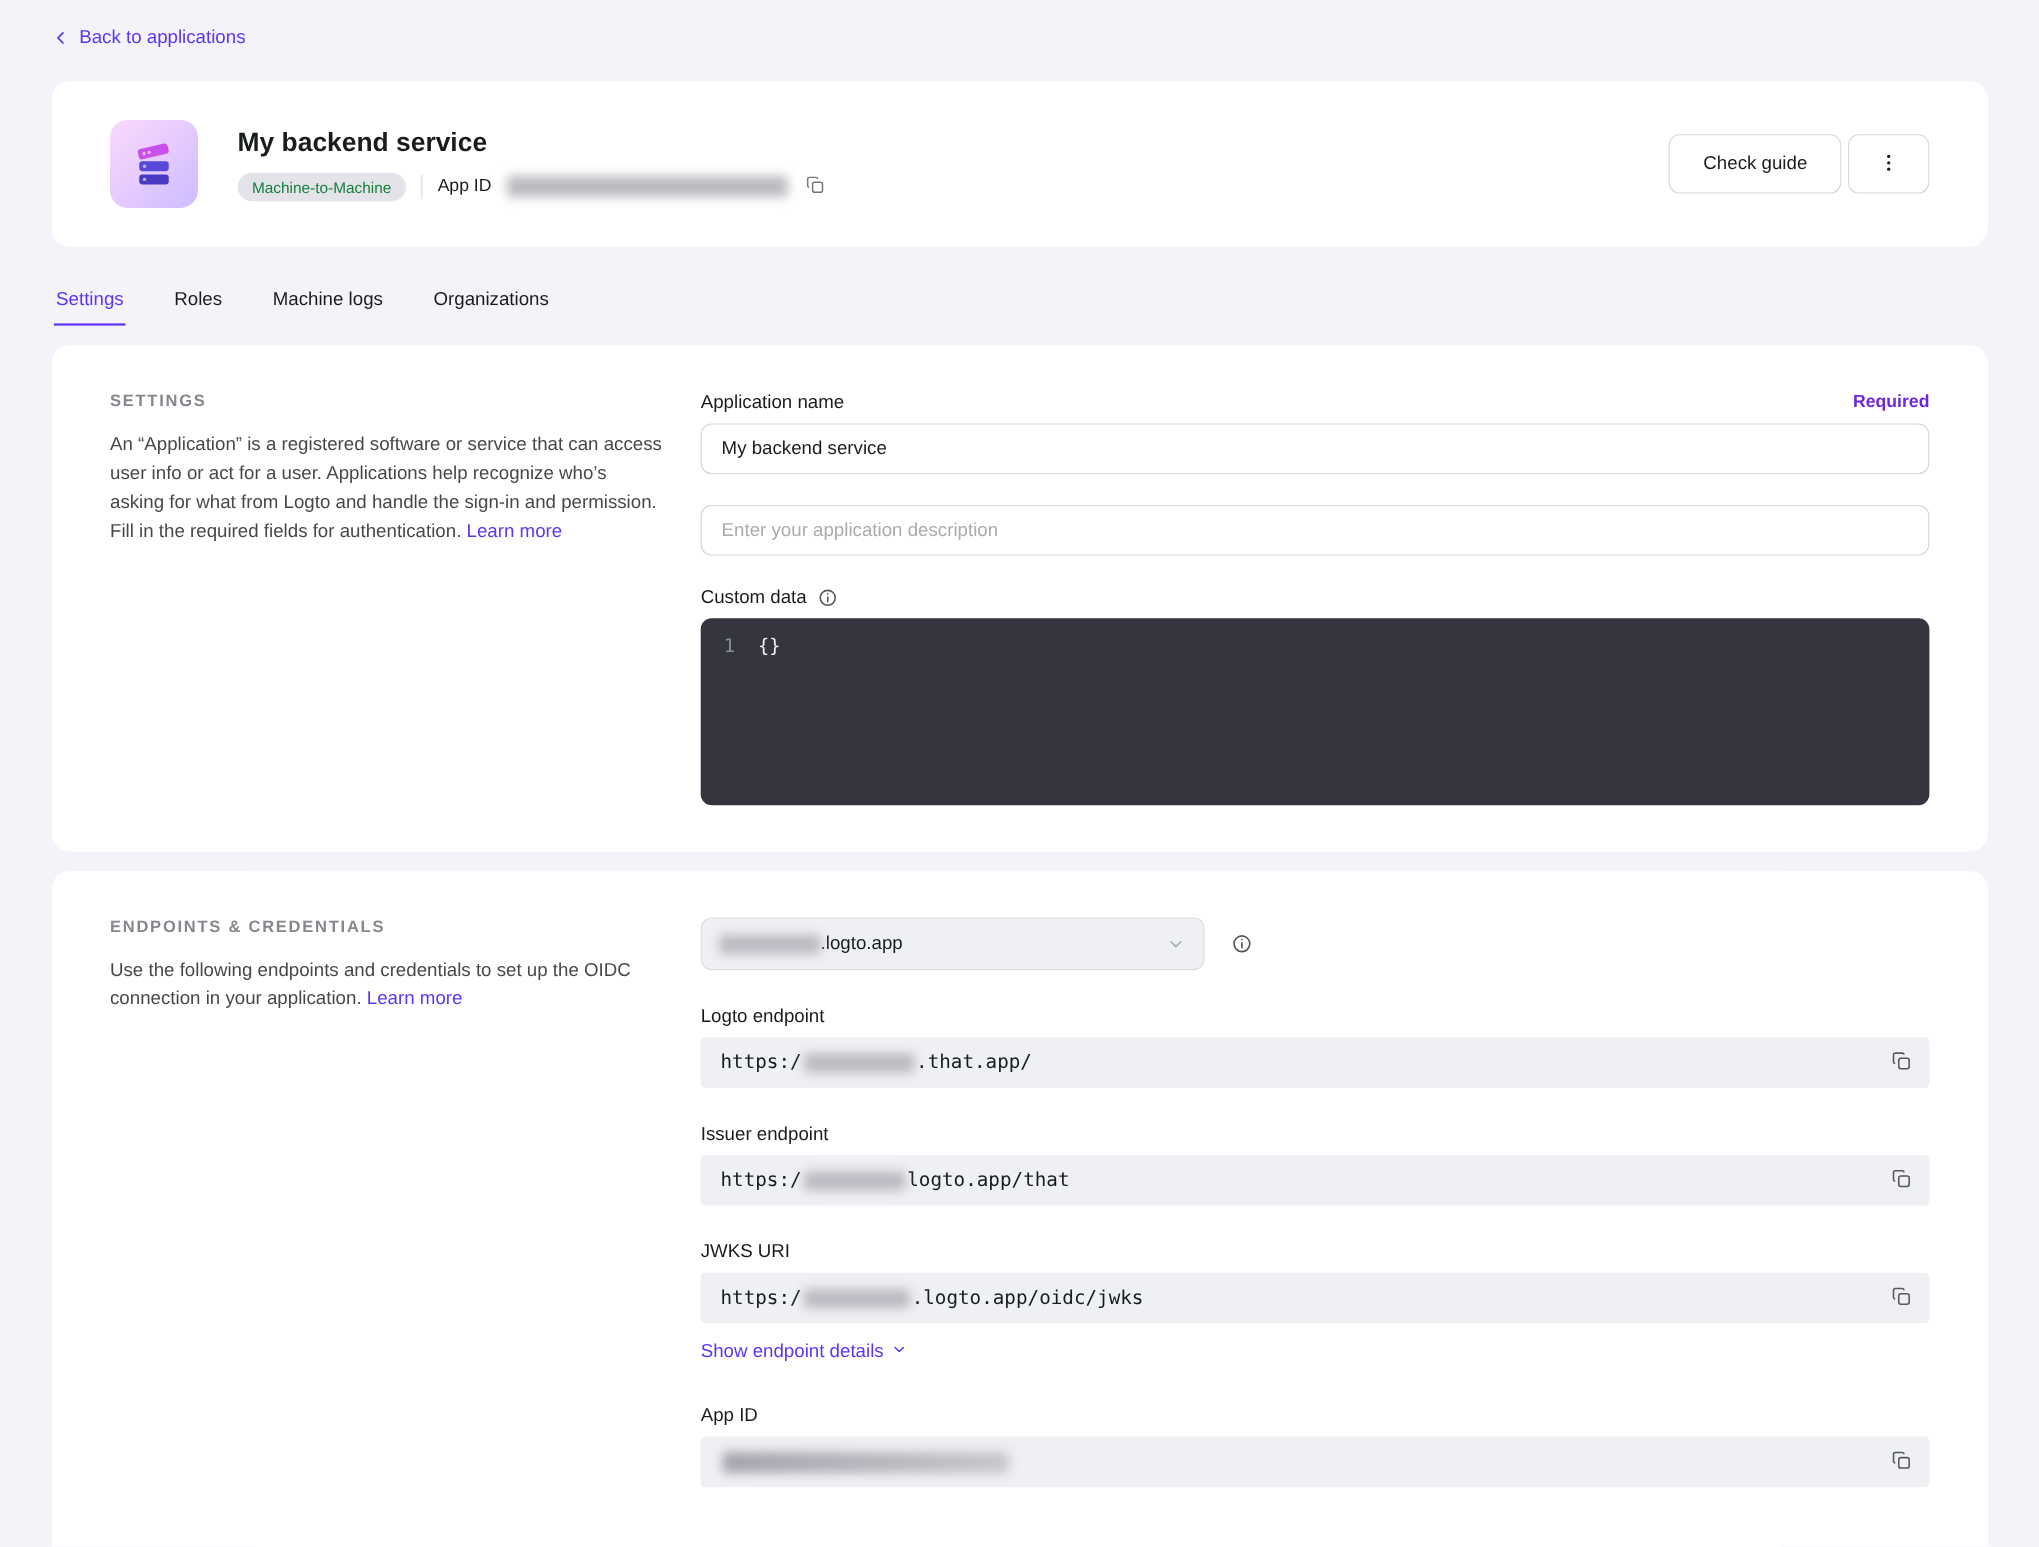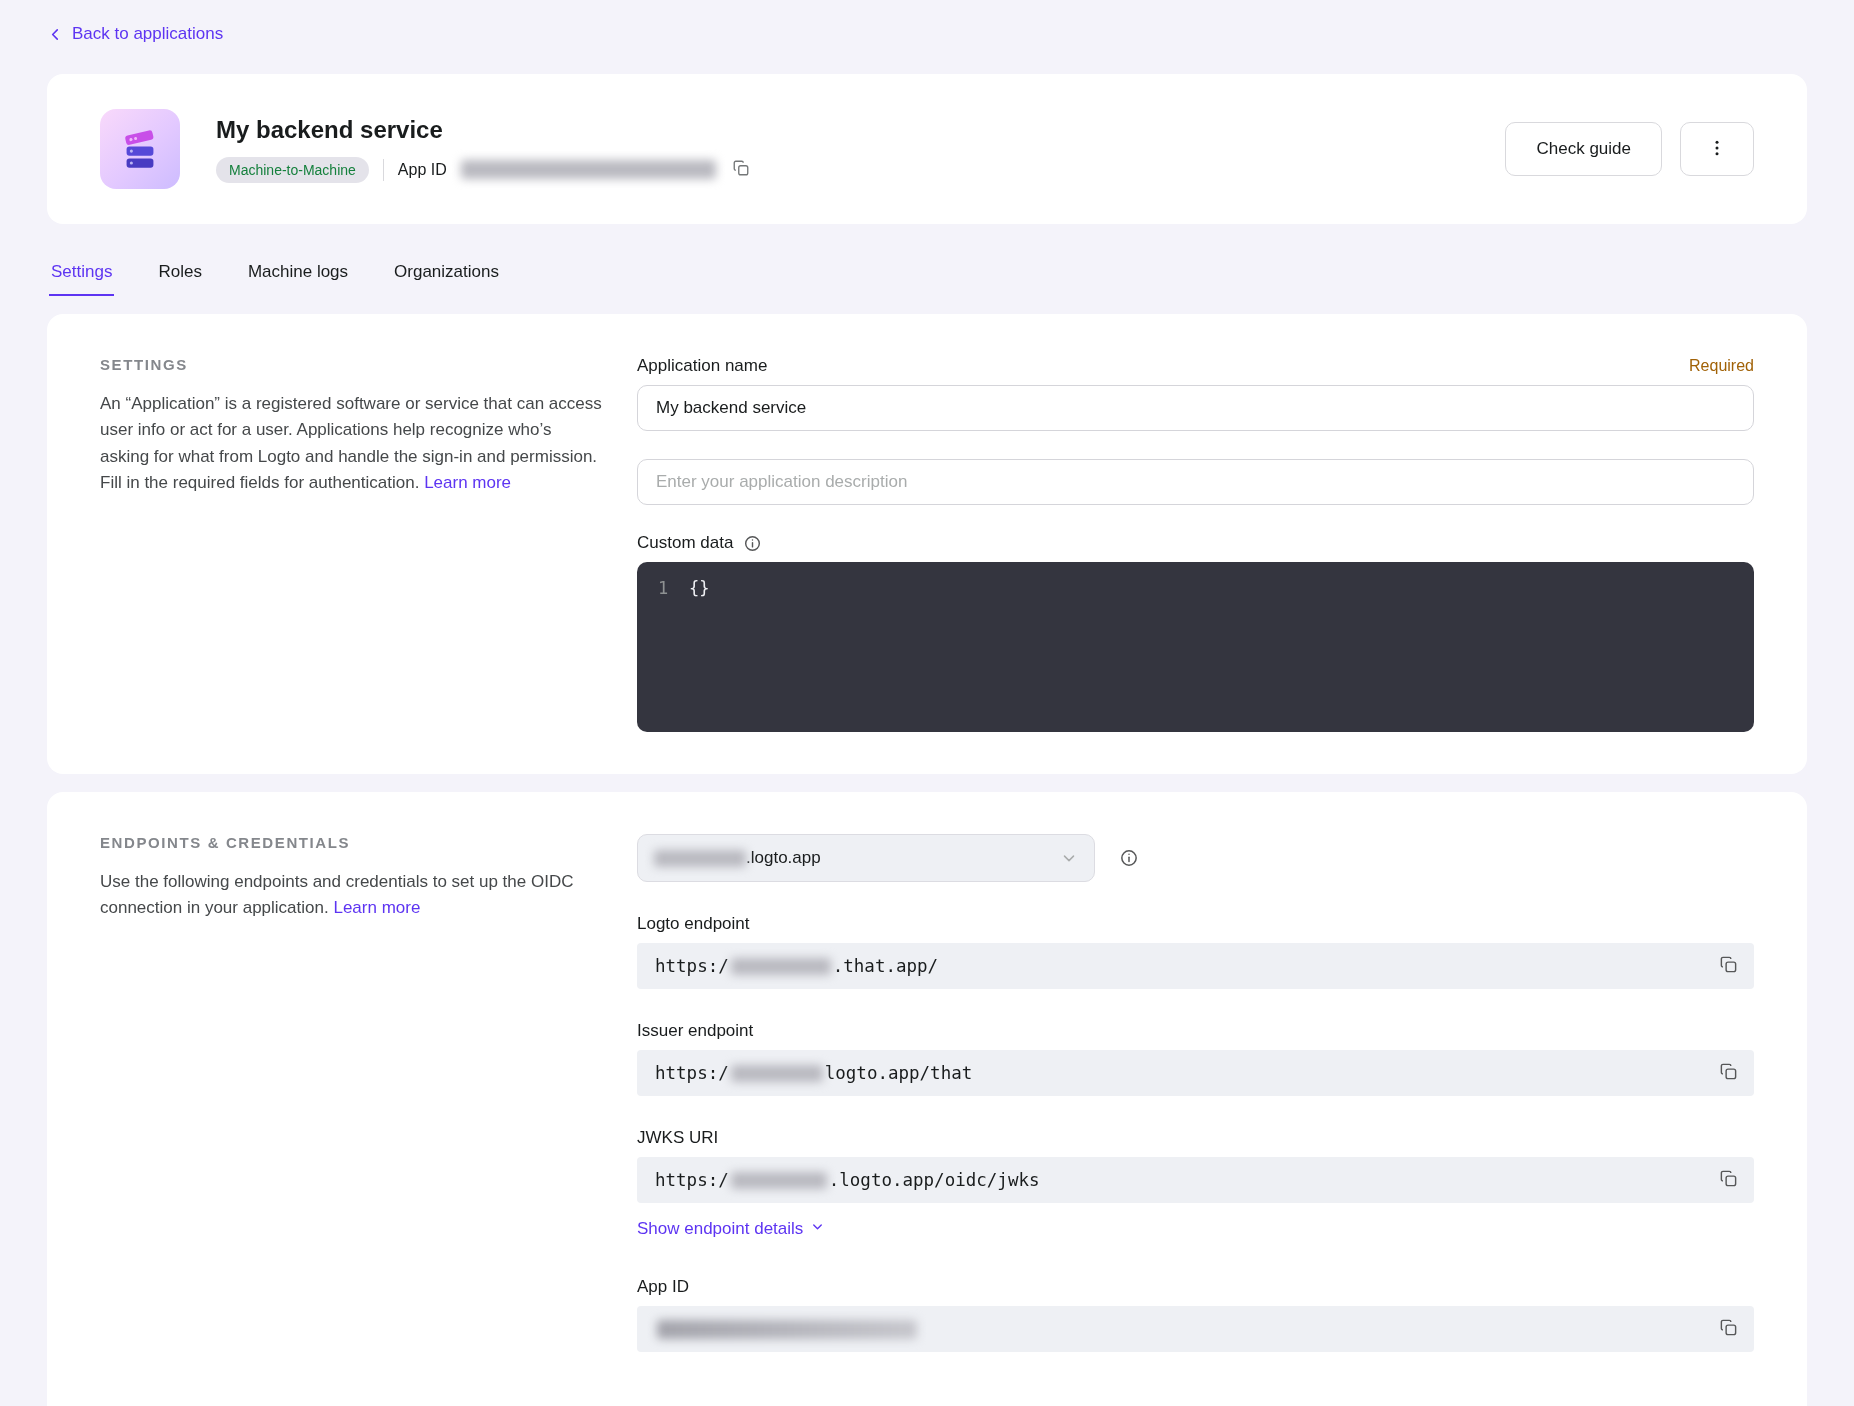--- a/index.html
+++ b/index.html
@@ -46,21 +46,21 @@
   .redacted.tone2 { background: linear-gradient(90deg, #a3a3ab, #c6c6cc); }
   .w255 { width: 255px; height: 19px; }
   .w92 { width: 92px; }
   .w100 { width: 100px; }
   .w96 { width: 96px; }
   .w260 { width: 260px; height: 19px; }
   .icon-btn {
     background: none; border: none; color: #747778; cursor: pointer;
     display: inline-flex; align-items: center; justify-content: center; padding: 2px;
   }
-  .header-actions { display: flex; align-items: center; gap: 18px; margin-left: 24px; }
+  .header-actions { display: flex; align-items: center; gap: 6px; margin-left: 24px; }
   .check-guide-btn {
     height: 54px; padding: 0 30px; background: #fff;
     border: 1px solid #d9d9dd; border-radius: 10px;
     font-family: inherit; font-size: 17px; font-weight: 500; color: #191c1d; cursor: pointer;
   }
   .kebab-btn {
     width: 74px; height: 54px; background: #fff;
     border: 1px solid #d9d9dd; border-radius: 10px;
     display: inline-flex; align-items: center; justify-content: center;
     color: #191c1d; cursor: pointer;
@@ -90,21 +90,21 @@
   .field-group { margin-bottom: 28px; }
   .field-group:last-child { margin-bottom: 0; }
   .label-row {
     display: flex; align-items: center; justify-content: space-between;
     margin-bottom: 9px;
   }
   .field-label {
     font-size: 17px; font-weight: 500; color: #191c1d;
     display: inline-flex; align-items: center; gap: 10px;
   }
-  .required-hint { font-size: 16px; color: #a16207; font-weight: 400; }
+  .required-hint { font-size: 16px; color: #6d28d9; font-weight: 700; }
   .text-input {
     width: 100%; height: 46px; border: 1px solid #d5d5da; border-radius: 10px;
     padding: 0 18px; font-family: inherit; font-size: 17px; color: #191c1d;
     background: #fff; outline: none;
   }
   .text-input::placeholder { color: #a9acac; }
   .info-icon { color: #565758; display: inline-flex; }
 
   
   .code-editor {

